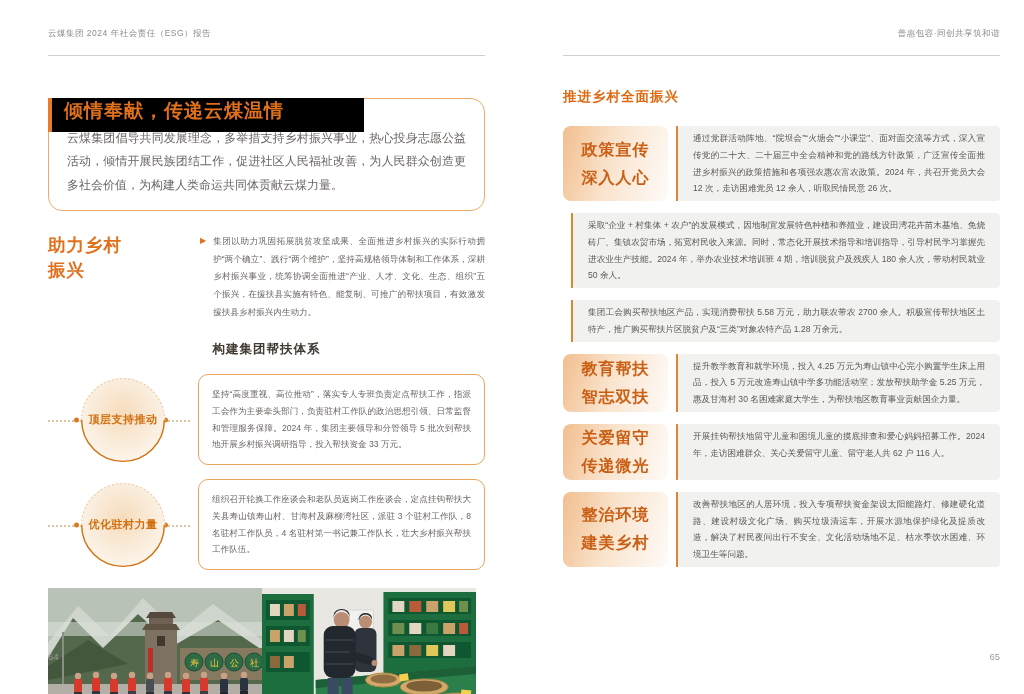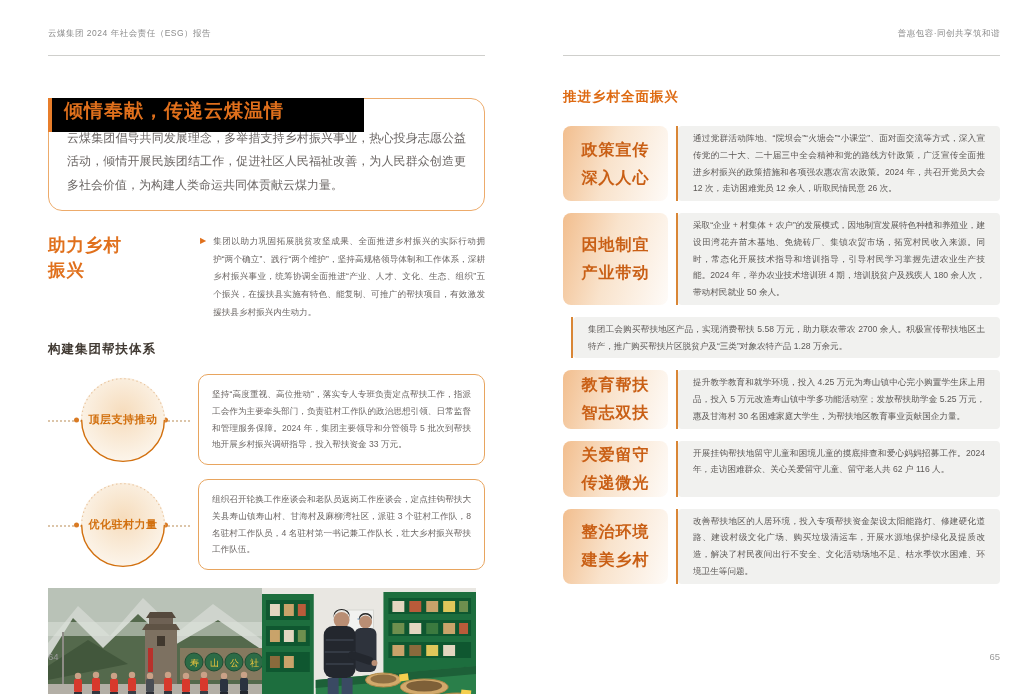--- a/index.html
+++ b/index.html
@@ -31,21 +31,21 @@
 
   
   .section-row { display:flex; margin-top:22px; }
   .section-title { width:152px; font-size:17.5px; font-weight:bold; color:#E0701C;
     line-height:1.4; letter-spacing:1px; }
   .section-bodywrap { flex:1; display:flex; }
   .tri { color:#E0701C; font-size:8px; margin:3px 7px 0 0; }
   .section-body { flex:1; font-size:8.6px; line-height:2.05; color:#6b6664; text-align:justify; }
 
   .subsection-title { margin-top:20px; font-size:12.5px; font-weight:bold; color:#413a33;
-    letter-spacing:1px; }
+    letter-spacing:1px;text-align:center; }
 
   
   .measures { margin-top:16px; display:flex; flex-direction:column; gap:14px; }
   .measure { display:flex; align-items:center; }
   .badge-col { position:relative; width:150px; align-self:stretch; min-height:90px; }
   .badge-col .dotline { position:absolute; top:50%; left:0; right:8px; border-top:2px dotted #DCC5A9; }
   .badge { position:absolute; top:50%; left:50%; transform:translate(-50%,-50%);
     width:88px; height:88px; }
   .badge svg { position:absolute; inset:0; }
   .badge-label { position:absolute; inset:0; display:flex; align-items:center; justify-content:center;
@@ -324,24 +324,20 @@
       <div class="block">
         <div class="block-label">
           <span>政策宣传</span>
           <span>深入人心</span>
         </div>
         <div class="block-sep"></div>
         <div class="block-body">通过党群活动阵地、“院坝会”“火塘会”“小课堂”、面对面交流等方式，深入宣传党的二十大、二十届三中全会精神和党的路线方针政策，广泛宣传全面推进乡村振兴的政策措施和各项强农惠农富农政策。2024 年，共召开党员大会 12 次，走访困难党员 12 余人，听取民情民意 26 次。</div>
       </div>
 
       <div class="block">
-        <div class="block-label">
-          <span>因地制宜</span>
-          <span>产业带动</span>
-        </div>
         <div class="block-sep"></div>
         <div class="block-body">采取“企业 + 村集体 + 农户”的发展模式，因地制宜发展特色种植和养殖业，建设田湾花卉苗木基地、免烧砖厂、集镇农贸市场，拓宽村民收入来源。同时，常态化开展技术指导和培训指导，引导村民学习掌握先进农业生产技能。2024 年，举办农业技术培训班 4 期，培训脱贫户及残疾人 180 余人次，带动村民就业 50 余人。</div>
       </div>
 
       <div class="block">
         <div class="block-sep"></div>
         <div class="block-body">集团工会购买帮扶地区产品，实现消费帮扶 5.58 万元，助力联农带农 2700 余人。积极宣传帮扶地区土特产，推广购买帮扶片区脱贫户及“三类”对象农特产品 1.28 万余元。</div>
       </div>
 
       <div class="block">

